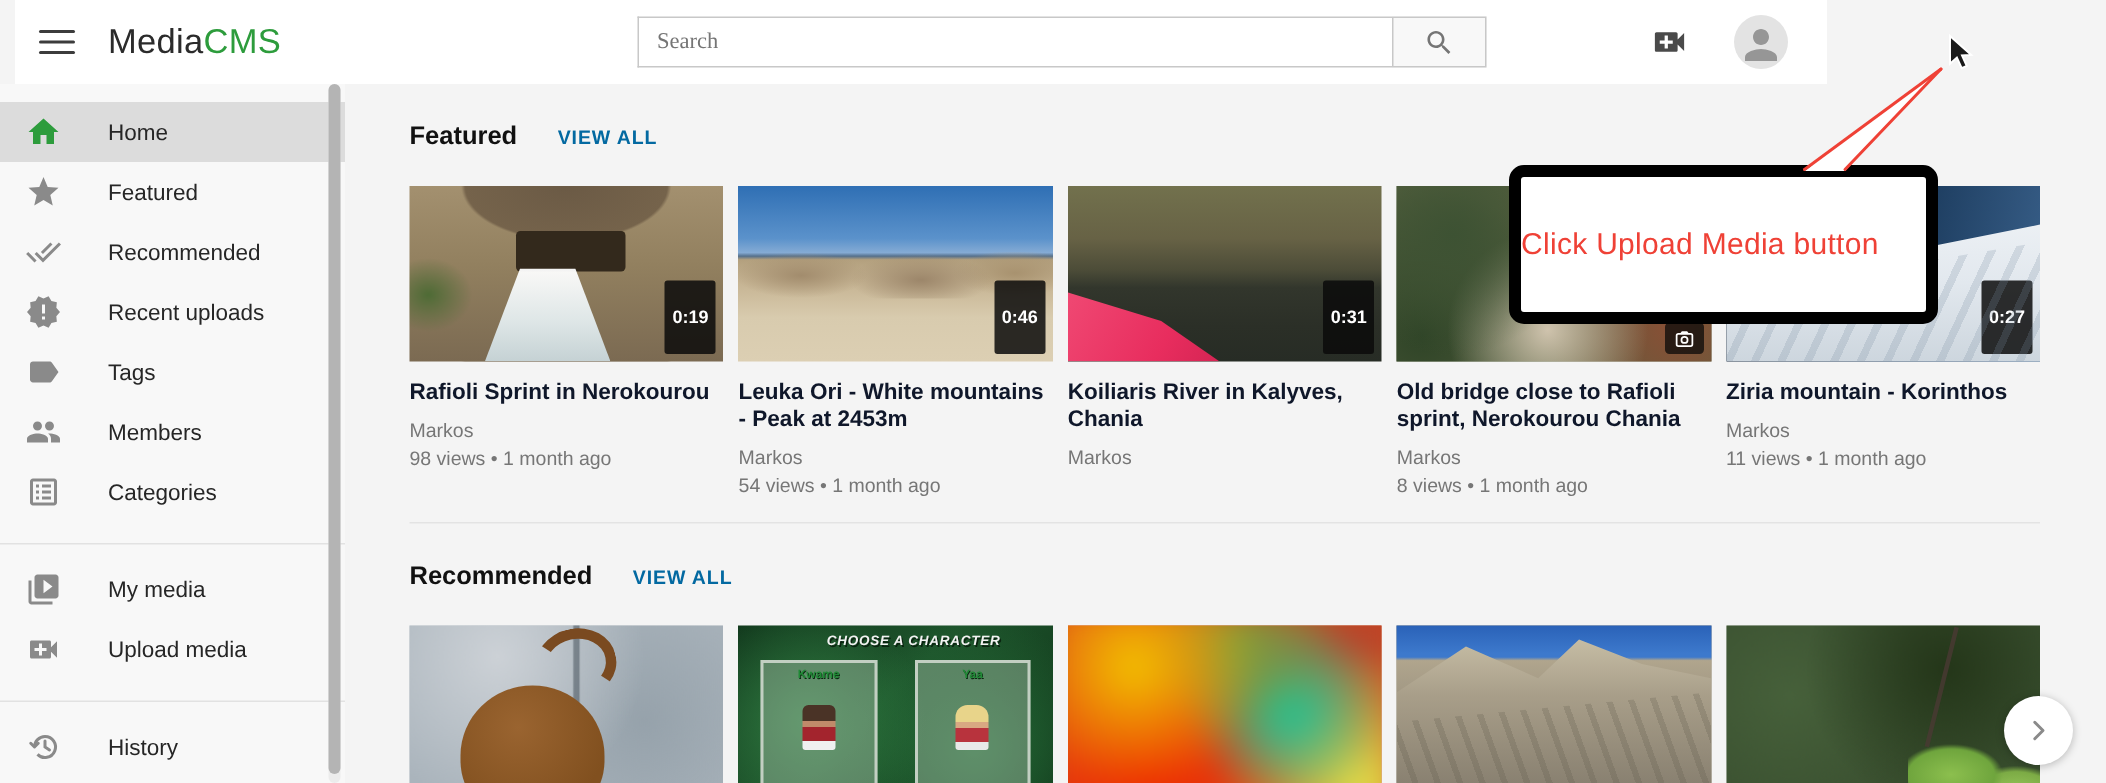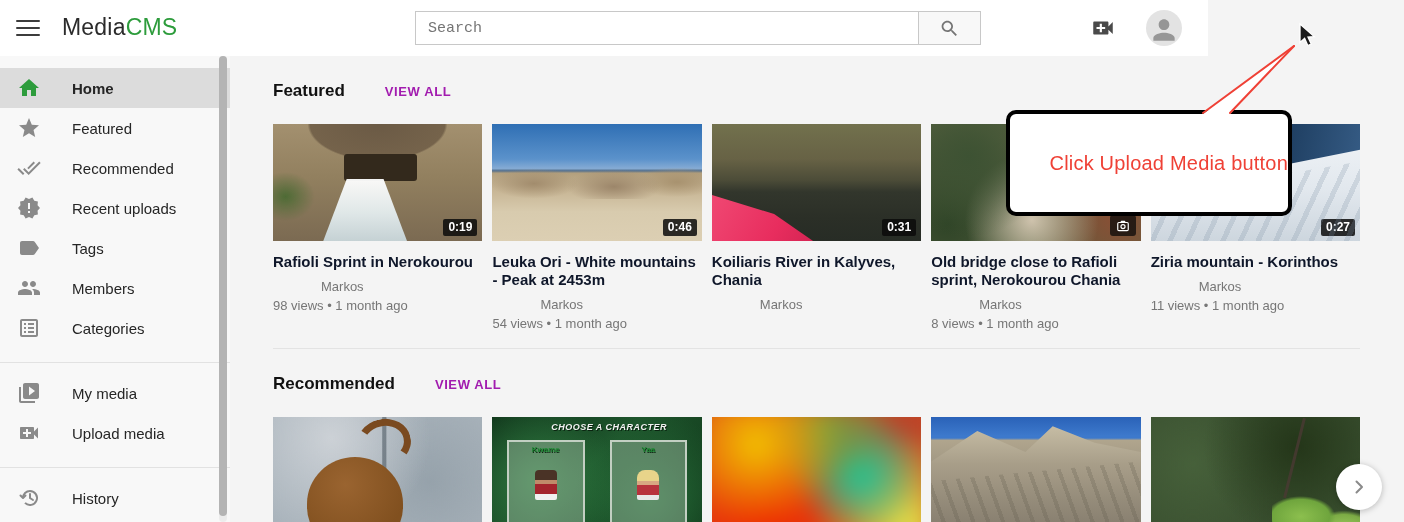--- a/index.html
+++ b/index.html
@@ -1,57 +1,57 @@
 <!DOCTYPE html>
 <html><head>
 <meta charset="utf-8">
 <style>
   * { margin:0; padding:0; box-sizing:border-box; }
   html,body { width:1404px; height:522px; overflow:hidden; }
   body { font-family:"Liberation Sans", sans-serif; background:#f4f4f4; position:relative; }
   .app { position:relative; width:1404px; height:522px; }
 
   
-  .topbar { position:absolute; top:0; left:0; width:1208px; height:56px; background:#ffffff; z-index:20; }
+  .topbar { position:absolute; top:0; left:10px; width:1208px; height:56px; background:#ffffff; z-index:20; }
   .hamburger { position:absolute; left:16px; top:17px; width:24px; height:22px; cursor:pointer; display:flex; flex-direction:column; justify-content:space-between; padding:3px 0; }
   .hamburger span { display:block; height:2px; background:#3c3c3c; border-radius:1px; }
   .logo { position:absolute; left:62px; top:14px; font-size:23px; font-weight:500; letter-spacing:.2px; color:#2b2b2b; cursor:pointer; }
   .logo .cms { color:#2d9c3c; }
   .searchbar { position:absolute; left:415px; top:11px; display:flex; }
-  .searchbar input { width:503px; height:34px; border:1px solid #c8c8c8; border-right:none; background:#fff; padding:0 12px; font-size:15px; color:#333; outline:none; font-family:Liberation Mono, monospace; }
+  .searchbar input { width:503px; height:34px; border:1px solid #c8c8c8; border-right:none; background:#fff; padding:0 12px; font-size:15px; color:#333; outline:none; font-family:Liberation Serif, serif; }
   .searchbar input::placeholder { color:#757575; }
   .search-btn { width:63px; height:34px; border:1px solid #c8c8c8; background:#f8f8f8; display:flex; align-items:center; justify-content:center; cursor:pointer; }
   .topbar-actions { position:absolute; right:26px; top:0; height:56px; display:flex; align-items:center; gap:30px; }
   .upload-top { width:26px; height:26px; color:#4a4a4a; cursor:pointer; }
   .avatar { width:36px; height:36px; border-radius:50%; background:#e3e3e3; overflow:hidden; display:flex; align-items:flex-end; justify-content:center; cursor:pointer; }
 
   
   .sidebar { position:absolute; top:56px; left:0; width:230px; height:466px; background:#f8f8f8; padding-top:12px; z-index:10; }
   .sb-scroll { position:absolute; top:0; right:3px; width:8px; height:466px; background:#ececec; border-radius:4px; }
   .sb-thumb { position:absolute; top:0; left:0; width:8px; height:460px; background:#b4b4b4; border-radius:4px; cursor:pointer; }
   .sb-item { display:flex; align-items:center; height:40px; padding-left:17px; cursor:pointer; color:#262626; }
   .sb-item.active { background:#dcdcdc; }
-  .sb-item.active .sb-label { font-weight:700;text-align:right; }
+  .sb-item.active .sb-label { font-weight:400;text-align:right; }
   .sb-icon { width:24px; height:24px; color:#8a8a8a; flex:0 0 24px; }
   .sb-item.active .sb-icon { color:#2d9c3c; }
   .sb-label { margin-left:31px; font-size:15px; font-weight:500; }
   .sb-divider { height:1px; background:#e2e2e2; margin:14px 0 10px 0; }
 
   
   .main { position:absolute; top:56px; left:230px; width:1174px; height:466px; padding:0 44px 0 43px; }
   .section-head { display:flex; align-items:baseline; margin-top:25px; }
   .section-title { font-size:17px; font-weight:700; color:#111; }
-  .view-all { margin-left:40px; font-size:13px; font-weight:600; letter-spacing:.6px; color:#a21caf; cursor:pointer; }
+  .view-all { margin-left:27px; font-size:13px; font-weight:600; letter-spacing:.6px; color:#0369a1; cursor:pointer; }
   .cards { display:flex; gap:10px; margin-top:23px; }
   .card { flex:1 1 0; min-width:0; cursor:pointer; }
   .thumb { position:relative; height:117px; overflow:hidden; background:#888; }
-  .dur { position:absolute; right:5px; bottom:5px; background:rgba(10,10,10,.85); color:#fff; font-size:12px; font-weight:700; padding:2px 5px; border-radius:2px; line-height:1.1; }
+  .dur { position:absolute; right:5px; bottom:5px; background:rgba(10,10,10,.85); color:#fff; font-size:12px; font-weight:700; padding:18px 5px; border-radius:2px; line-height:1.1; }
   .photo-badge { position:absolute; right:5px; bottom:5px; background:rgba(10,10,10,.75); border-radius:3px; width:26px; height:21px; display:flex; align-items:center; justify-content:center; color:#fff; }
   .card-title { margin-top:12px; font-size:15px; font-weight:700; color:#0f172a; line-height:18px; }
-  .card-author { margin-top:8px; font-size:13px; color:#767676;margin-left:48px; }
+  .card-author { margin-top:8px; font-size:13px; color:#767676; }
   .card-meta { margin-top:4px; font-size:13px; color:#767676; }
   .section-sep { height:1px; background:#e3e3e3; margin-top:17px; }
 
   
   .t-rafioli { background:
     radial-gradient(ellipse 20% 30% at 6% 62%, #4e6b35 0%, transparent 70%),
     radial-gradient(ellipse 62% 58% at 50% 0%, #6b5a45 0%, #75634b 52%, transparent 54%),
     linear-gradient(180deg,#a3906f 0%, #92805f 45%, #7b6a52 100%); }
   .t-rafioli::before { content:""; position:absolute; left:34%; top:26%; width:35%; height:23%; background:#33291c; border-radius:3px; }
   .t-rafioli::after { content:""; position:absolute; left:24%; top:47%; width:40%; height:53%;
@@ -125,21 +125,21 @@
     #3a5030; }
   .t-leaves::before { content:""; position:absolute; left:58%; top:55%; width:46%; height:60%;
     background:radial-gradient(ellipse 50% 40% at 30% 50%, #8cbf4e 0%, #6fa53d 60%, transparent 72%),
                radial-gradient(ellipse 45% 38% at 75% 70%, #9ccb5e 0%, #7cab45 60%, transparent 75%); }
   .t-leaves::after { content:""; position:absolute; left:68%; top:0; width:3px; height:70%; background:#4a3a33; transform:rotate(14deg); opacity:.8; }
 
   
   .next-btn { position:absolute; left:1336px; top:464px; width:46px; height:46px; border-radius:50%; background:#fff; box-shadow:0 1px 6px rgba(0,0,0,.25); display:flex; align-items:center; justify-content:center; cursor:pointer; z-index:30; color:#8a8a8a; }
 
   
-  .callout { position:absolute; left:1006px; top:110px; width:286px; height:106px; background:#fff; border:4px solid #000000; border-radius:10px; z-index:40; display:flex; align-items:center; justify-content:flex-end; }
+  .callout { position:absolute; left:1006px; top:110px; width:286px; height:106px; background:#fff; border:8px solid #000000; border-radius:10px; z-index:40; display:flex; align-items:center; justify-content:flex-start; }
   .callout-text { color:#ef4136; font-size:20px; letter-spacing:.2px; }
   .overlay-svg { position:absolute; left:0; top:0; width:1404px; height:522px; z-index:45; pointer-events:none; }
 </style>
 </head>
 <body>
 
 <div class="app">
 
   <div class="topbar">
     <div class="hamburger">

